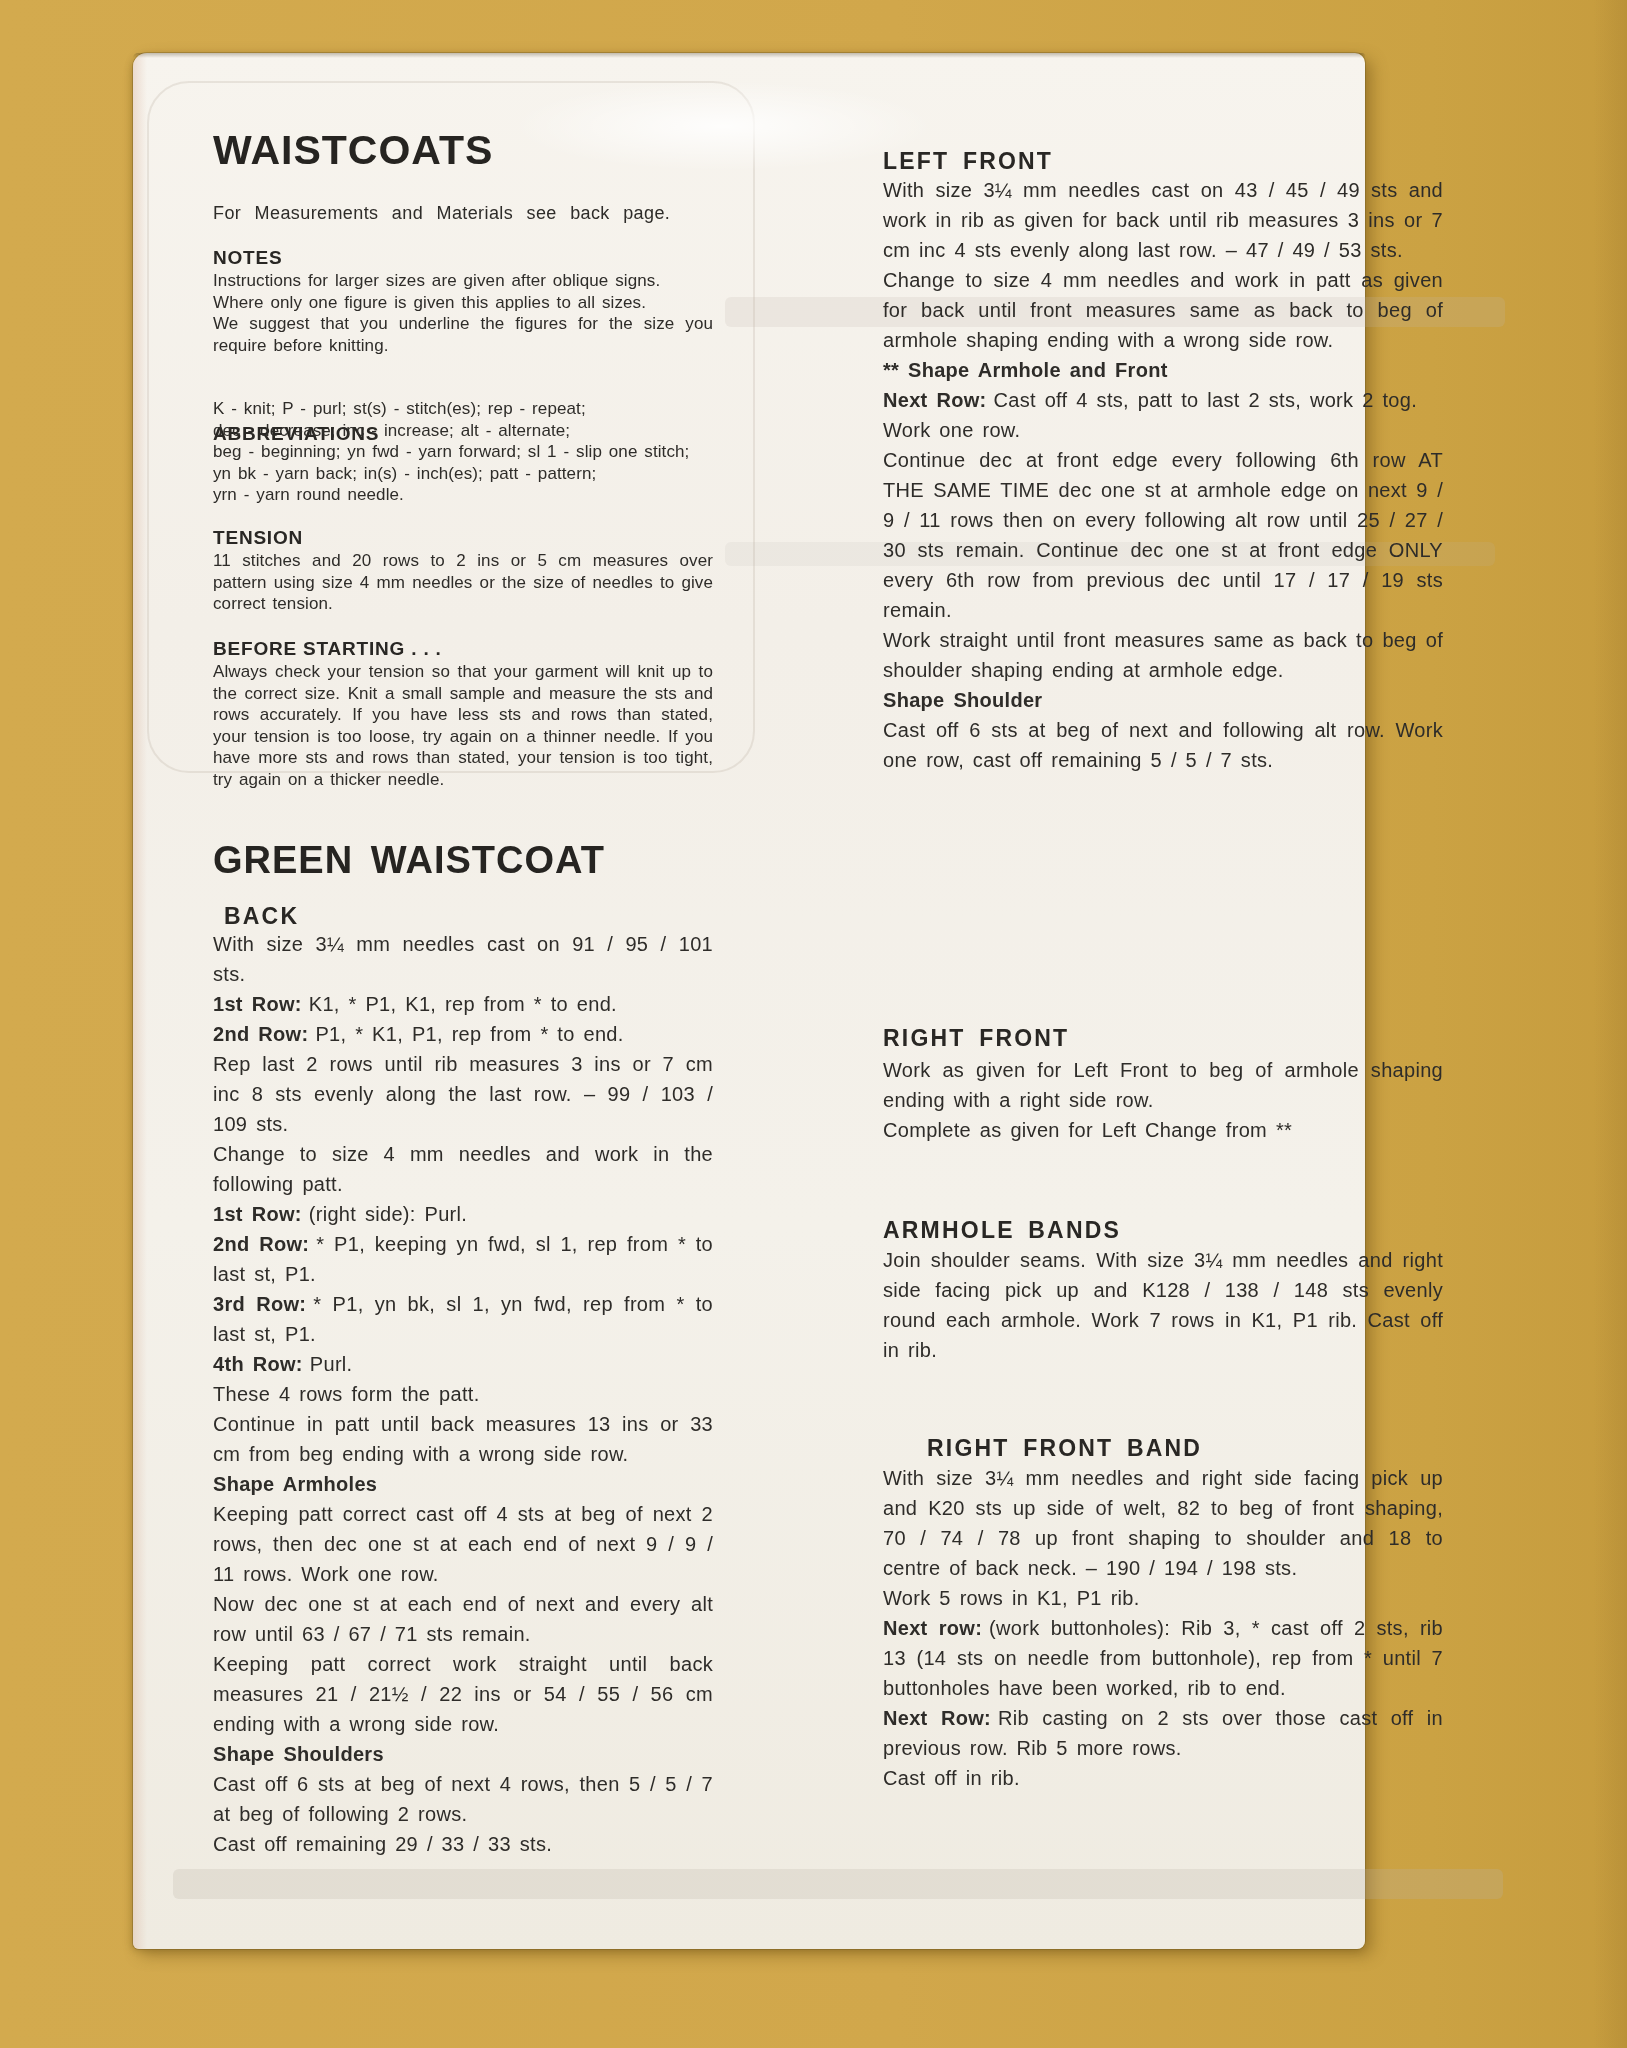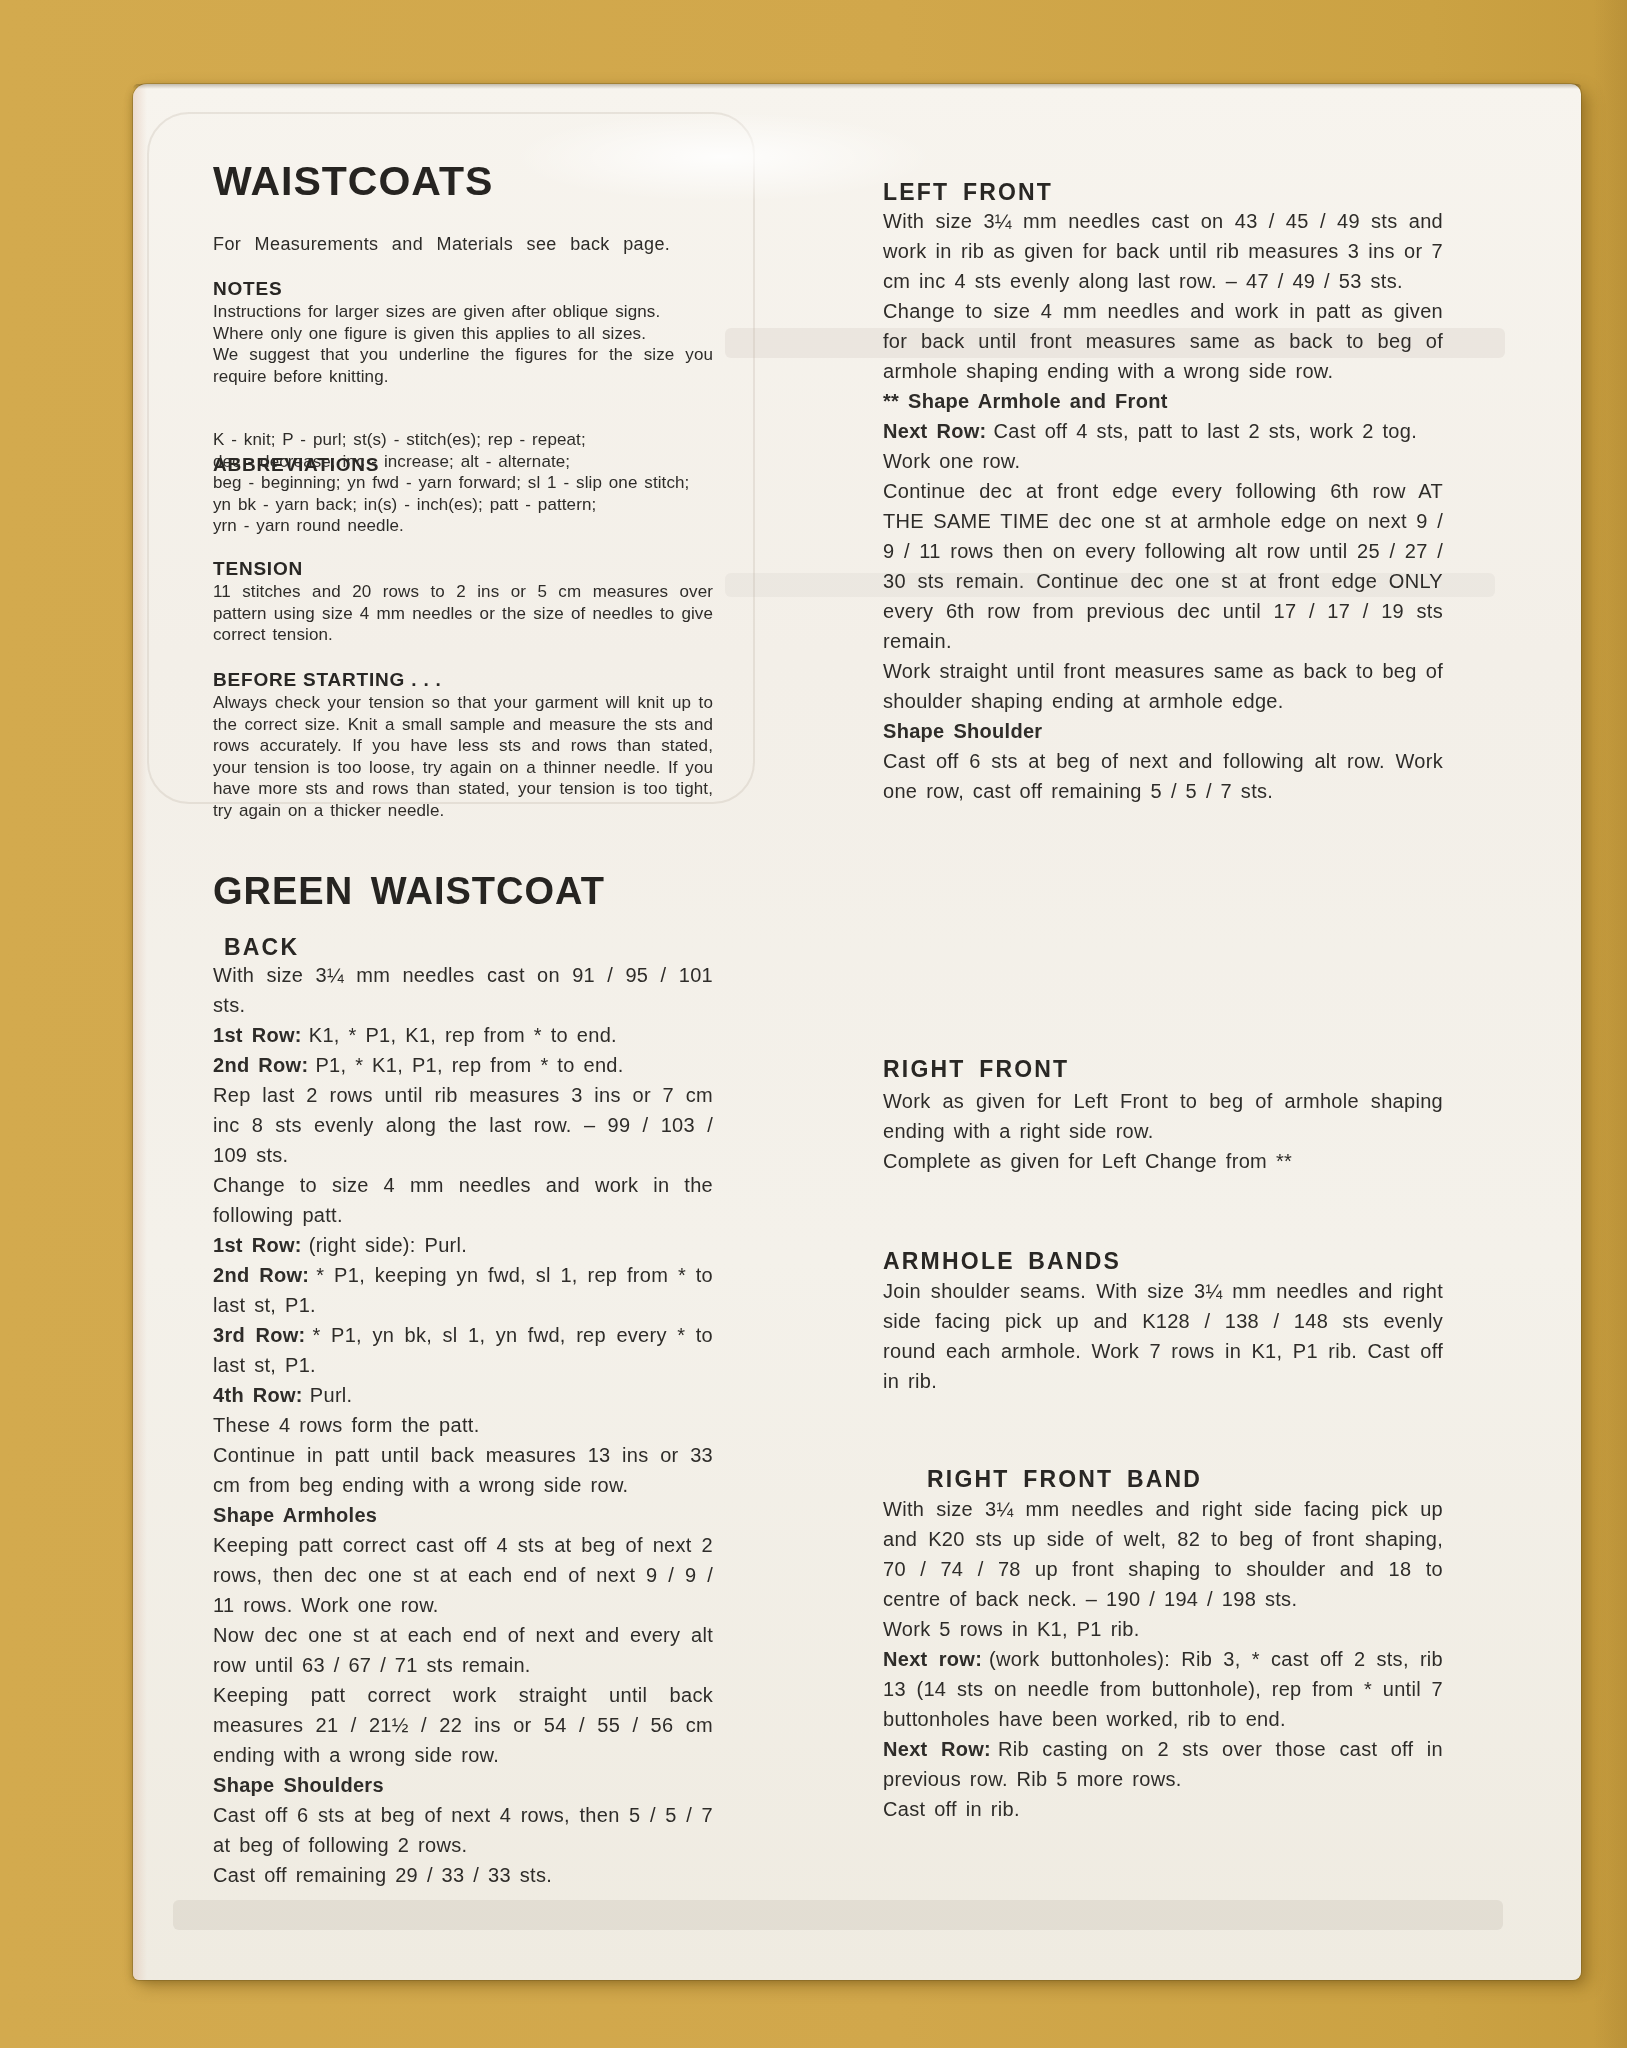--- a/index.html
+++ b/index.html
@@ -6,21 +6,21 @@
   body{
     width:1627px;height:2048px;position:relative;overflow:hidden;
     background:linear-gradient(90deg,#d3aa4e 0%,#d1a74b 55%,#cba243 88%,#c69c3e 100%);
     font-family:"Liberation Sans", sans-serif;
   }
   .right-dark-strip{
     position:absolute;right:0;top:0;width:34px;height:2048px;
     background:linear-gradient(90deg,rgba(150,115,40,0) 0%,rgba(150,115,40,0.25) 100%);
   }
   .page{
-    position:absolute;left:133px;top:84px;width:1448px;height:1896px;
+    position:absolute;left:133px;top:53px;width:1232px;height:1896px;
     background:linear-gradient(180deg,#f7f4ee 0%,#f3efe8 30%,#f4f1ea 62%,#efebe1 100%);
     border-radius:14px 10px 8px 6px;
     box-shadow:0 0 0 1px rgba(110,85,30,0.35), 7px 6px 16px rgba(105,75,15,0.45), -2px 2px 6px rgba(105,75,15,0.25);
   }
   .page::before{ 
     content:"";position:absolute;left:0;top:0;bottom:0;width:14px;
     background:linear-gradient(90deg,rgba(214,172,148,0.35),rgba(214,172,148,0));
     border-radius:14px 0 0 6px;
   }
   .page::after{ 
@@ -108,21 +108,21 @@
 
   <div class="abs lc h-sec" style="top:850px;margin-left:11px;">BACK</div>
   <div class="abs lc ink bt" style="top:876px;">
     <p><span>With size 3¼ mm needles cast on 91 / 95 / 101 sts.</span></p>
     <p><b class="lead">1st Row:</b><span>K1, * P1, K1, rep from * to end.</span></p>
     <p><b class="lead">2nd Row:</b><span>P1, * K1, P1, rep from * to end.</span></p>
     <p><span>Rep last 2 rows until rib measures 3 ins or 7 cm inc 8 sts evenly along the last row. – 99 / 103 / 109 sts.</span></p>
     <p><span>Change to size 4 mm needles and work in the following patt.</span></p>
     <p><b class="lead">1st Row:</b><span>(right side): Purl.</span></p>
     <p><b class="lead">2nd Row:</b><span>* P1, keeping yn fwd, sl 1, rep from * to last st, P1.</span></p>
-    <p><b class="lead">3rd Row:</b><span>* P1, yn bk, sl 1, yn fwd, rep every * to last st, P1.</span></p>
+    <p><b class="lead">3rd Row:</b><span>* P1, yn bk, sl 1, yn fwd, rep from * to last st, P1.</span></p>
     <p><b class="lead">4th Row:</b><span>Purl.</span></p>
     <p><span>These 4 rows form the patt.</span></p>
     <p><span>Continue in patt until back measures 13 ins or 33 cm from beg ending with a wrong side row.</span></p>
     <p class="subhead">Shape Armholes</p>
     <p><span>Keeping patt correct cast off 4 sts at beg of next 2 rows, then dec one st at each end of next 9 / 9 / 11 rows. Work one row.</span></p>
     <p><span>Now dec one st at each end of next and every alt row until 63 / 67 / 71 sts remain.</span></p>
     <p><span>Keeping patt correct work straight until back measures 21 / 21½ / 22 ins or 54 / 55 / 56 cm ending with a wrong side row.</span></p>
     <p class="subhead">Shape Shoulders</p>
     <p><span>Cast off 6 sts at beg of next 4 rows, then 5 / 5 / 7 at beg of following 2 rows.</span></p>
     <p><span>Cast off remaining 29 / 33 / 33 sts.</span></p>

